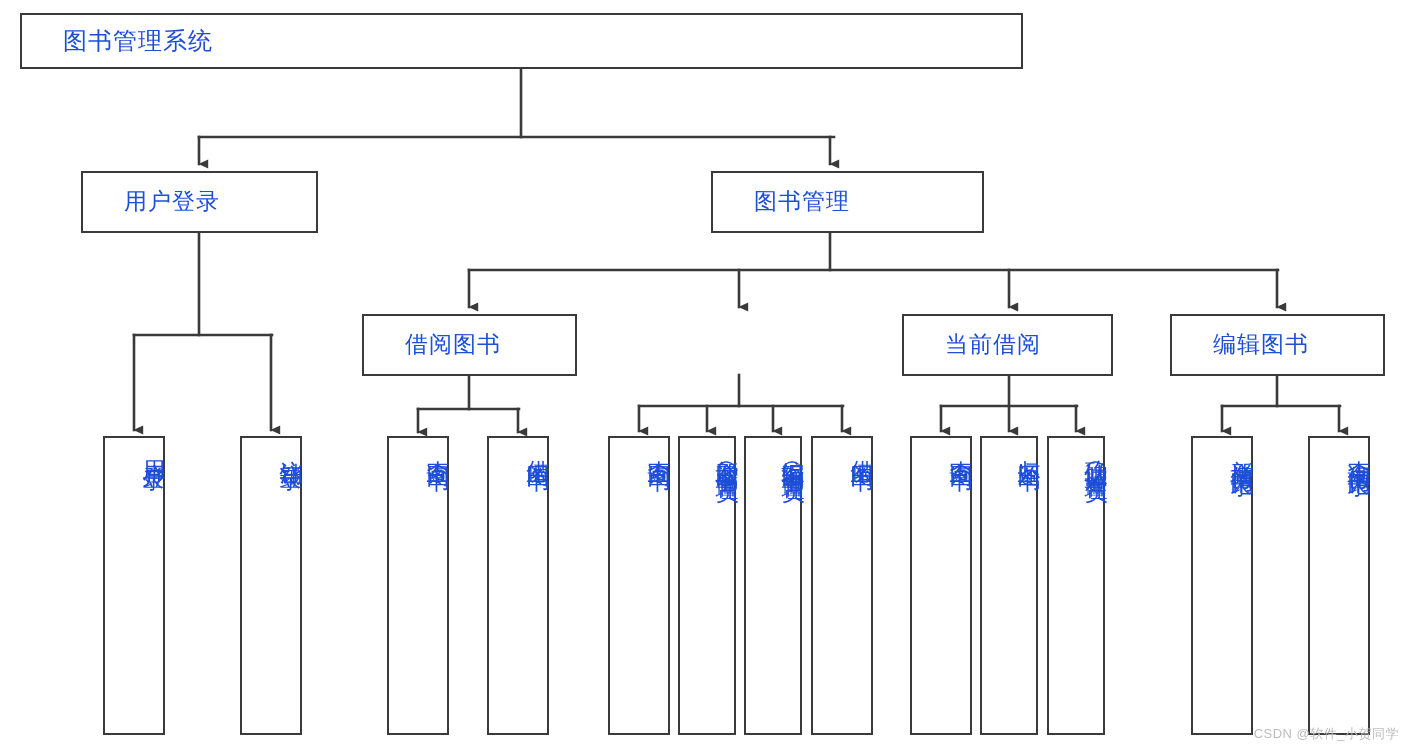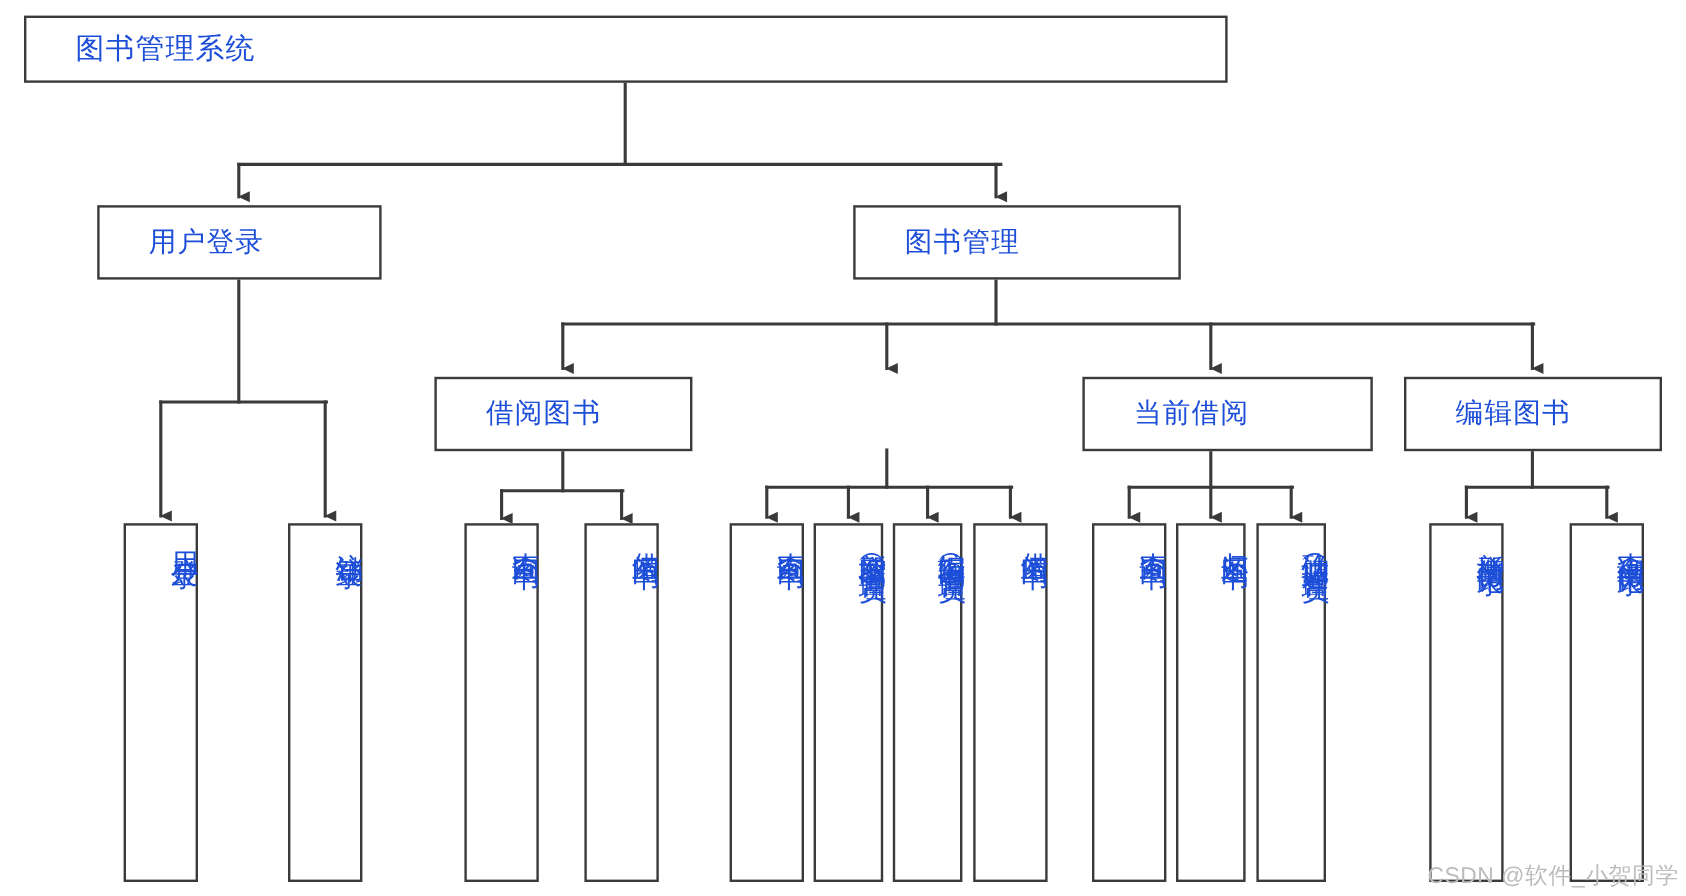--- a/index.html
+++ b/index.html
@@ -56,21 +56,21 @@
     letter-spacing: 3px;
     text-align: center;
   }
   .node.root {
     font-size: 24px;
   }
   .watermark {
     position: absolute;
     right: 6px;
     bottom: 4px;
-    font-size: 19px;
+    font-size: 13px;
     color: #bcbcbc;
     letter-spacing: 0.5px;
     white-space: nowrap;
     font-family: "Liberation Sans", "DejaVu Sans", sans-serif;
   }
 </style>
 </head>
 <body>
 
 <div id="canvas">
@@ -133,21 +133,21 @@
   <div class="node h" style="left:81px; top:171px; width:237px; height:62px;">
     <span>用户登录</span>
   </div>
   <div class="node h" style="left:711px; top:171px; width:273px; height:62px;">
     <span>图书管理</span>
   </div>
 
   <div class="node h" style="left:362px; top:314px; width:215px; height:62px;">
     <span>借阅图书</span>
   </div>
-  <div class="node h" style="left:902px; top:314px; width:242px; height:62px;">
+  <div class="node h" style="left:902px; top:314px; width:211px; height:62px;">
     <span>当前借阅</span>
   </div>
   <div class="node h" style="left:1170px; top:314px; width:215px; height:62px;">
     <span>编辑图书</span>
   </div>
 
   <div class="node v" style="left:103px; top:436px; width:62px; height:299px;">
     <span class="vlabel">用户登录</span>
   </div>
   <div class="node v" style="left:240px; top:436px; width:62px; height:299px;">

